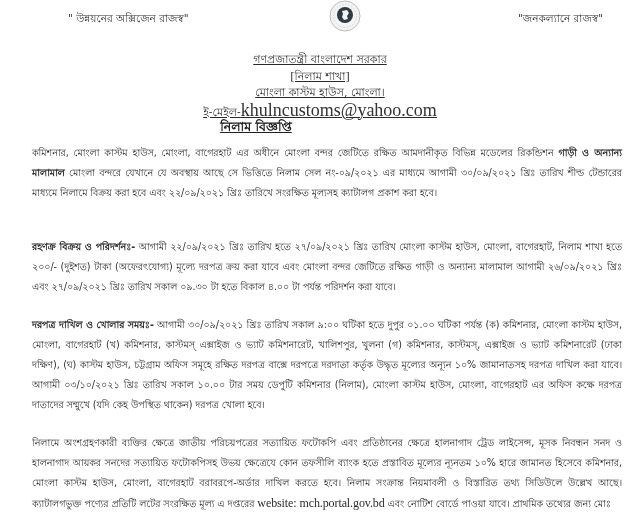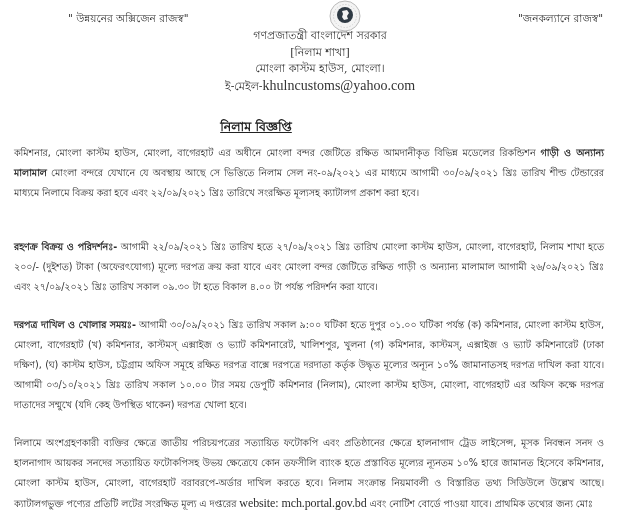--- a/index.html
+++ b/index.html
@@ -7,29 +7,29 @@
     width: 640px; height: 530px; overflow: hidden;
     background: #ffffff;
     font-family: "DejaVu Sans", sans-serif;
     color: #2a2a2a;
   }
   .page { position: relative; width: 640px; height: 530px; }
   .motto { position: absolute; top: 11px; font-size: 10.5px; color: #333; }
   .motto-left { left: 68px; }
   .motto-right { left: 518px; }
   .seal { position: absolute; left: 328px; top: 0px; width: 34px; height: 32px; }
-  .header-block { position: absolute; top: 28px; left: 0; width: 640px; text-align: center; }
+  .header-block { position: absolute; top: 52px; left: 0; width: 640px; text-align: center; text-decoration: underline; }
   .header-line { font-family: "DejaVu Serif", serif; font-size: 11px; line-height: 16.5px; color: #333; }
-  .header-email { font-family: "Liberation Serif", serif; font-size: 14px; }
+  .header-email { font-family: "Liberation Serif", serif; font-size: 18px; }
   .title {
     position: absolute; top: 118px; left: 0; width: 512px; text-align: center;
     font-size: 12.5px; font-weight: bold; text-decoration: underline; color: #222;
   }
   .body-text {
-    position: absolute; left: 14px; width: 590px;
+    position: absolute; left: 32px; width: 590px;
     font-size: 9.6px; line-height: 20px; color: #2d2d2d;
     text-align: justify; letter-spacing: -0.1px;
   }
   .para1 { top: 143px; }
   .para2 { top: 237px; }
   .para3 { top: 315px; }
   .para4 { top: 433px; }
   .b { font-weight: bold; }
   .serif { font-family: "Liberation Serif", serif; font-size: 12px; margin-top: 40px; }
 </style>

